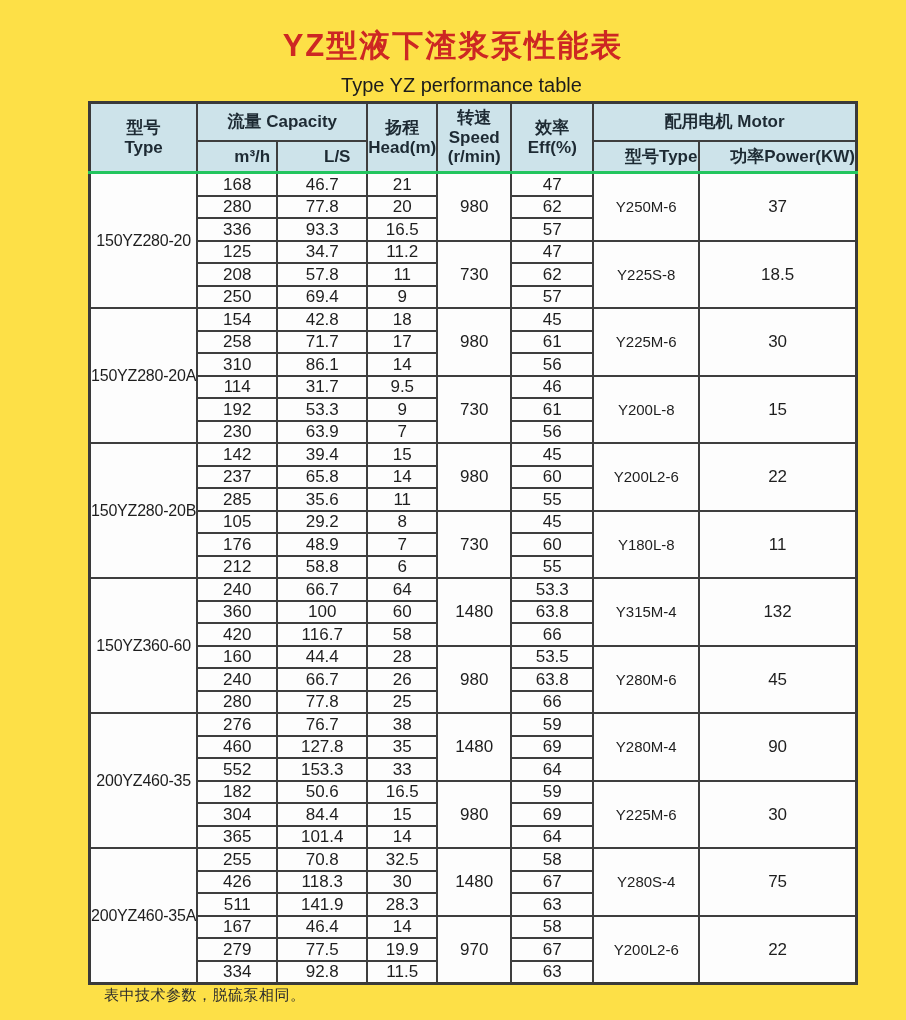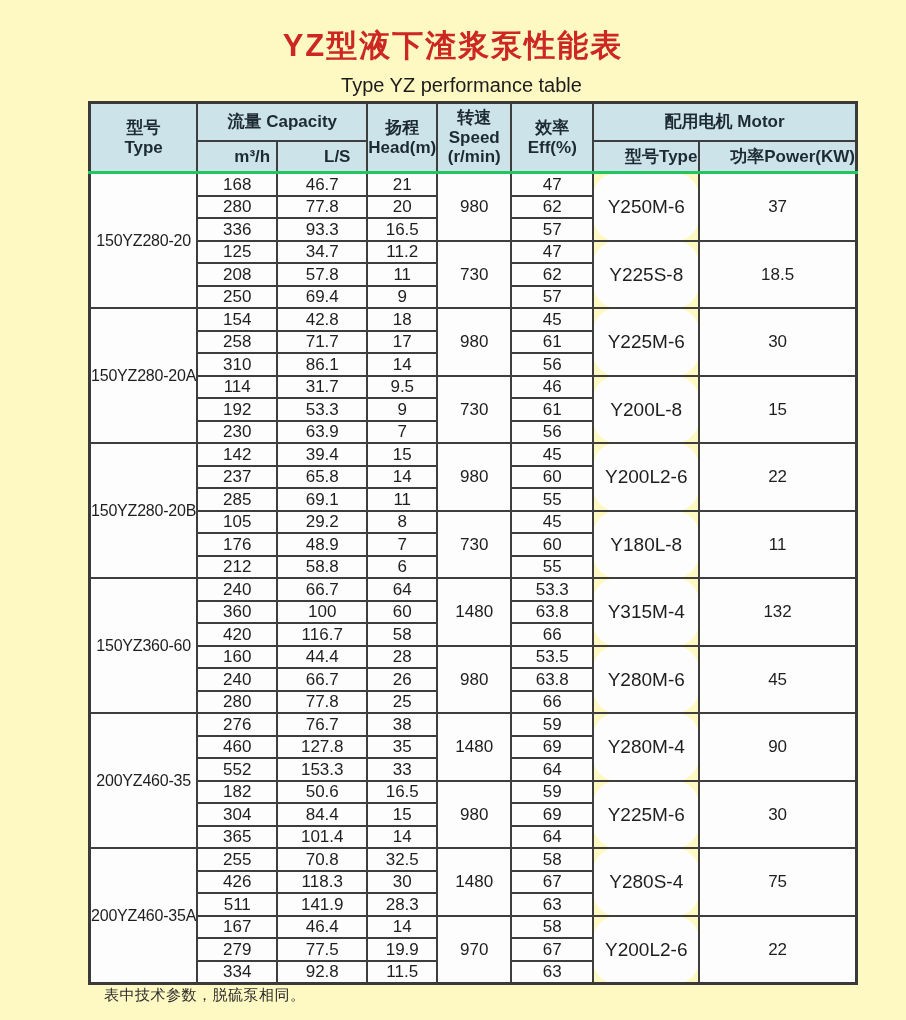--- a/index.html
+++ b/index.html
@@ -1,19 +1,19 @@
 <!DOCTYPE html>
 <html><head>
 <meta charset="utf-8">
 <style>
   html,body{margin:0;padding:0;background:#ffffff;}
   .page{
     position:relative;
     width:906px;height:1020px;
-    background:#fef9c3;
+    background:#fde047;
     font-family:"Liberation Sans","DejaVu Sans",sans-serif;
     color:#222;
     overflow:hidden;
   }
   .title{
     padding-top:25px;
     text-align:center;
     font-size:31px;
     font-weight:bold;
     letter-spacing:2px;
@@ -52,21 +52,21 @@
   .perf thead tr.h2 th{height:29px;padding-left:30px;}
   .perf thead{border-bottom:3px solid #22c55e;}
   .perf tbody td{
     height:20.5px;
     font-size:17px;
     line-height:1;
     color:#1e1e1e;
     background:#fdfdfd;
   }
   .perf td.model{font-size:16px;letter-spacing:-0.2px;}
-  .perf td.motor{font-size:19px;border-radius:24px;}
+  .perf td.motor{font-size:15px;}
   .footnote{
     position:absolute;
     left:88px;top:986px;
     font-size:15px;
     color:#2c2c2c;
     letter-spacing:0.5px;
     margin-left:16px;
   }
 </style>
 </head>
@@ -215,21 +215,21 @@
           <td rowspan="3">22</td>
         </tr>
         <tr>
           <td>237</td>
           <td>65.8</td>
           <td>14</td>
           <td>60</td>
         </tr>
         <tr>
           <td>285</td>
-          <td>69.1</td>
+          <td>35.6</td>
           <td>11</td>
           <td>55</td>
         </tr>
         <tr>
           <td>105</td>
           <td>29.2</td>
           <td>8</td>
           <td rowspan="3">730</td>
           <td>45</td>
           <td rowspan="3" class="motor">Y180L-8</td>

